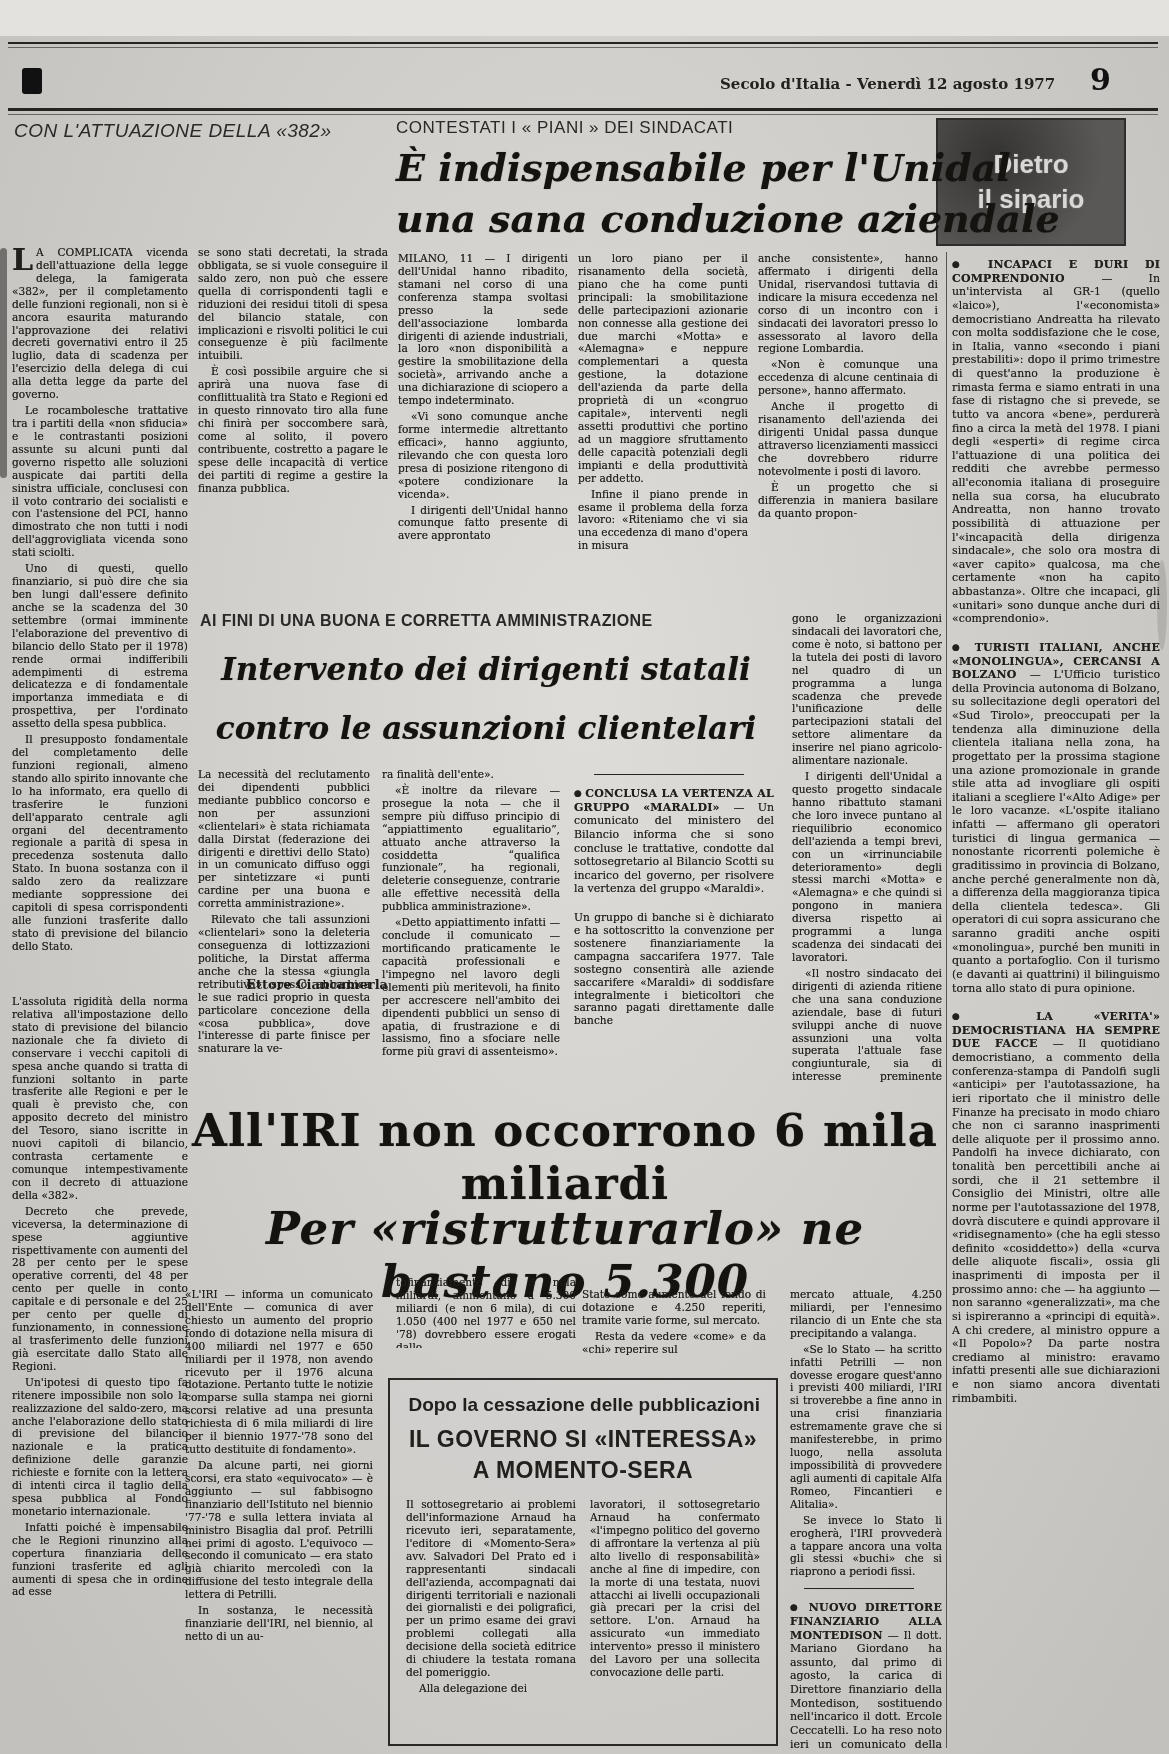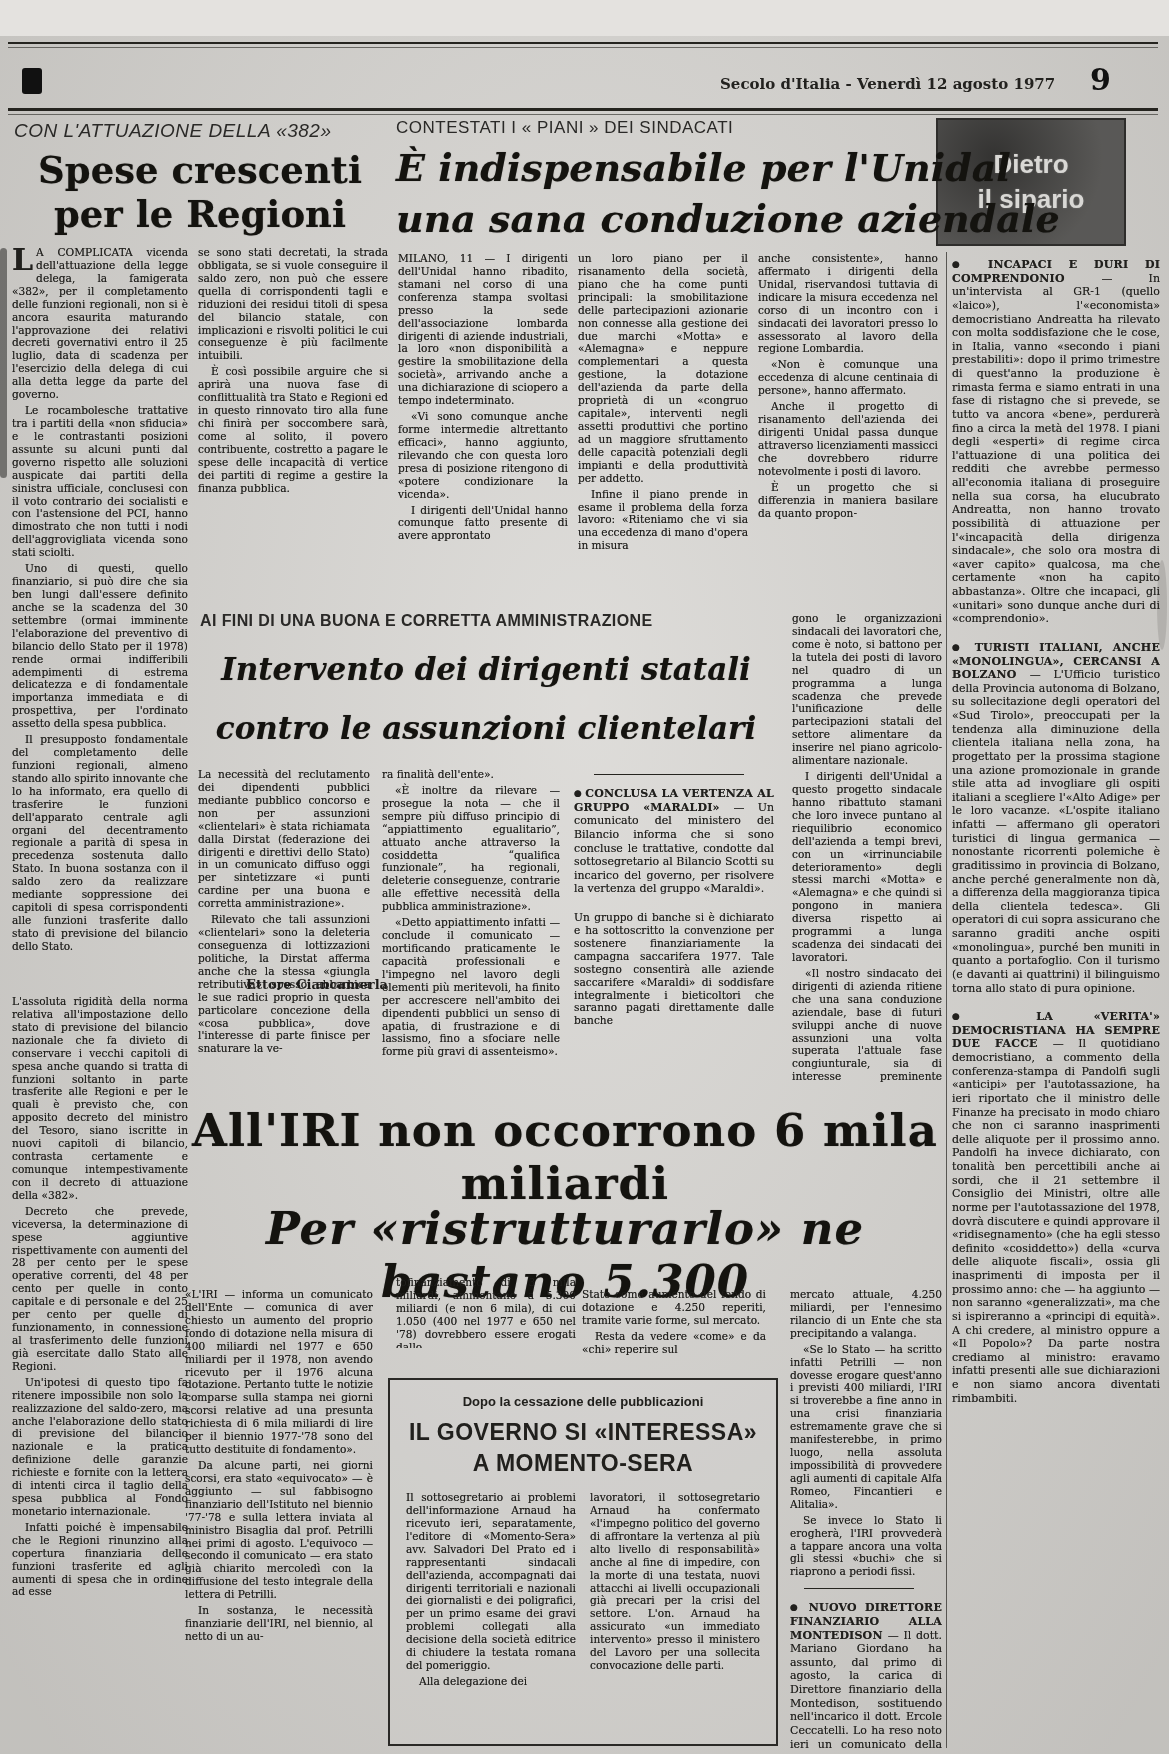--- a/index.html
+++ b/index.html
@@ -60,21 +60,21 @@
       radial-gradient(circle at 30% 30%, rgba(0,0,0,.35), rgba(255,255,255,.06) 70%),
       var(--box-bg);
     border:2px solid #2e2d2b;display:flex;flex-direction:column;align-items:center;justify-content:center;
   }
   .sipario-box .t{
     font-family:"Liberation Sans",sans-serif;font-weight:bold;font-size:26px;color:var(--box-text);
     text-shadow:0 0 2px rgba(255,255,255,.25);line-height:1.35;filter:blur(.3px);
   }
 
   .ms-box{position:absolute;border:2px solid #2a2926;background:rgba(255,255,255,.06);padding:14px 16px 10px;}
-  .ms-kicker{font-family:"Liberation Sans",sans-serif;font-weight:bold;font-size:13px;text-align:center;color:#21201d;}
+  .ms-kicker{font-family:"Liberation Sans",sans-serif;font-weight:bold;font-size:19px;text-align:right;color:#21201d;}
   .ms-head{font-family:"Liberation Sans",sans-serif;font-weight:bold;font-size:23px;text-align:center;line-height:1.35;color:#21201d;letter-spacing:.5px;margin-top:8px;}
   .ms-cols{display:flex;gap:14px;margin-top:12px;}
   .ms-cols .col{flex:1;}
 </style>
 </head>
 <body>
 
 <div class="page">
 
   <div class="topmargin"></div>
@@ -89,24 +89,20 @@
   <div class="rule-h" style="left:8px;top:108px;width:1150px;height:3px;"></div>
   <div class="rule-h" style="left:8px;top:114px;width:1150px;height:1px;opacity:.6;"></div>
 
   <div class="sipario-box" style="left:936px;top:118px;width:190px;height:128px;">
     <div class="t">Dietro</div>
     <div class="t">il sipario</div>
   </div>
   <div class="rule-v" style="left:946px;top:252px;height:1496px;"></div>
 
   <div class="abs kicker-sans kick-italic" style="left:14px;top:120px;">CON L'ATTUAZIONE DELLA «382»</div>
-  <div class="abs headline-serif hl-regioni" style="left:14px;top:148px;width:372px;">
-    <div>Spese crescenti</div>
-    <div>per le Regioni</div>
-  </div>
   <div class="abs col dropcap" style="left:12px;top:246px;width:176px;height:742px;overflow:hidden;">
       <p>LA COMPLICATA vicenda dell'attuazione della legge delega, la famigerata «382», per il completamento delle funzioni regionali, non si è ancora esaurita maturando l'approvazione dei relativi decreti governativi entro il 25 luglio, data di scadenza per l'esercizio della delega di cui alla detta legge da parte del governo.</p>
       <p>Le rocambolesche trattative tra i partiti della «non sfiducia» e le contrastanti posizioni assunte su alcuni punti dal governo rispetto alle soluzioni auspicate dai partiti della sinistra ufficiale, conclusesi con il voto contrario dei socialisti e con l'astensione del PCI, hanno dimostrato che non tutti i nodi dell'aggrovigliata vicenda sono stati sciolti.</p>
       <p>Uno di questi, quello finanziario, si può dire che sia ben lungi dall'essere definito anche se la scadenza del 30 settembre (ormai imminente l'elaborazione del preventivo di bilancio dello Stato per il 1978) rende ormai indifferibili adempimenti di estrema delicatezza e di fondamentale importanza immediata e di prospettiva, per l'ordinato assetto della spesa pubblica.</p>
       <p>Il presupposto fondamentale del completamento delle funzioni regionali, almeno stando allo spirito innovante che lo ha informato, era quello di trasferire le funzioni dell'apparato centrale agli organi del decentramento regionale a parità di spesa in precedenza sostenuta dallo Stato. In buona sostanza con il saldo zero da realizzare mediante soppressione dei capitoli di spesa corrispondenti alle funzioni trasferite dallo stato di previsione del bilancio dello Stato.</p>
     </div>
   <div class="abs col" style="left:198px;top:246px;width:190px;height:700px;overflow:hidden;">
       <p>se sono stati decretati, la strada obbligata, se si vuole conseguire il saldo zero, non può che essere quella di corrispondenti tagli e riduzioni dei residui titoli di spesa del bilancio statale, con implicazioni e risvolti politici le cui conseguenze è più facilmente intuibili.</p>
       <p>È così possibile arguire che si aprirà una nuova fase di conflittualità tra Stato e Regioni ed in questo rinnovato tiro alla fune chi finirà per soccombere sarà, come al solito, il povero contribuente, costretto a pagare le spese delle incapacità di vertice dei partiti di regime a gestire la finanza pubblica.</p>
     </div>

